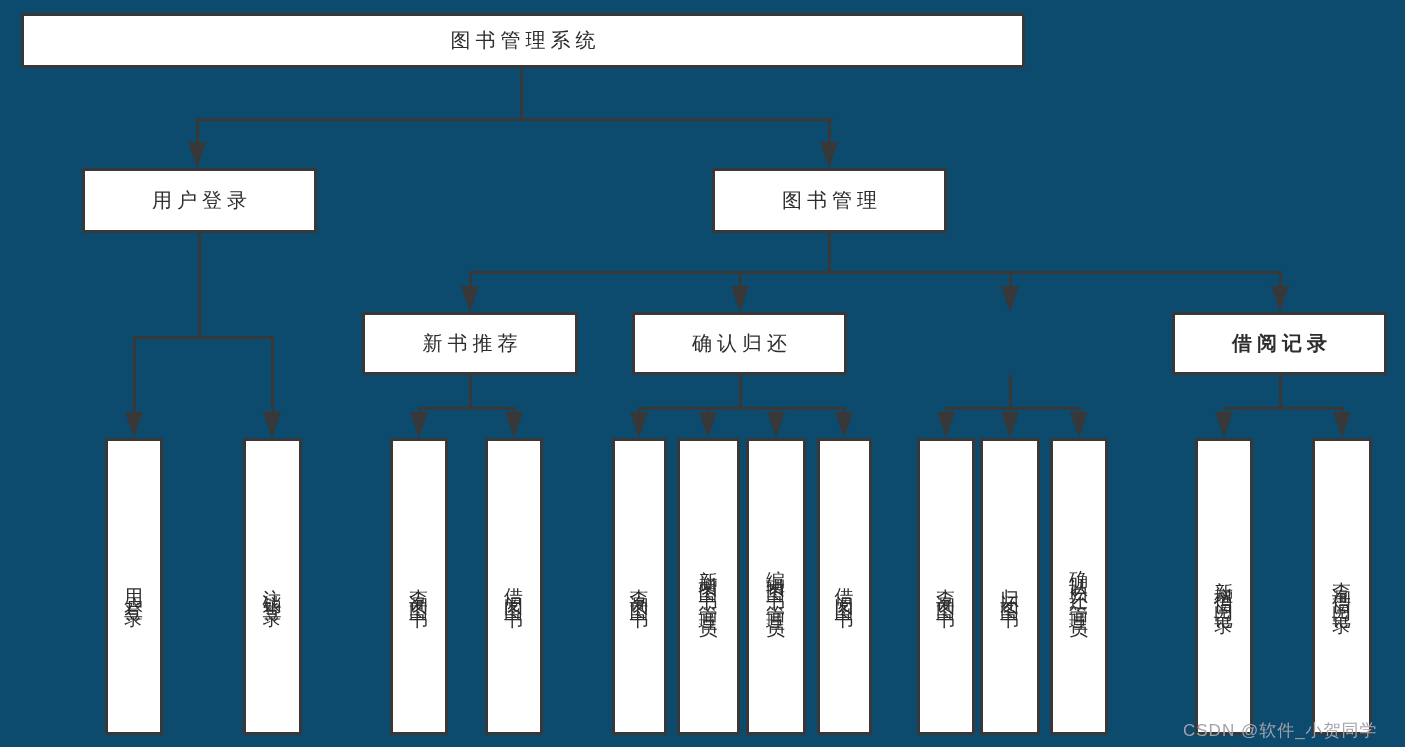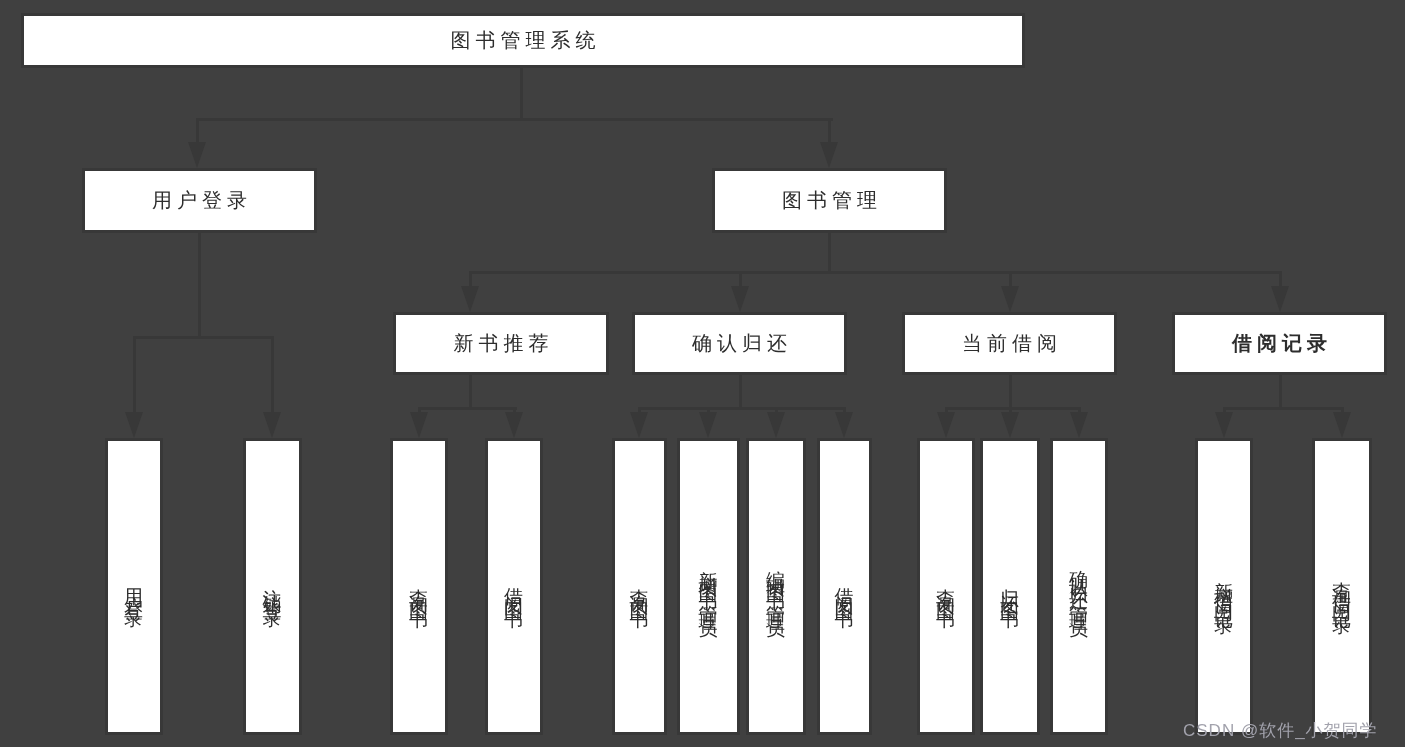--- a/index.html
+++ b/index.html
@@ -1,19 +1,19 @@
 <!DOCTYPE html>
 <html><head>
 <meta charset="utf-8">
 <style>
   html,body{margin:0;padding:0;background:#ffffff;}
   .stage{
     position:relative;
     width:1405px;height:747px;
-    background:#404040;
+    background:#0c4a6e;
     font-family:"Liberation Sans","DejaVu Sans",sans-serif;
     overflow:hidden;
   }
   .box{
     position:absolute;
     background:#ffffff;
     border:3px solid #383838;
     box-sizing:border-box;
     display:flex;
     align-items:center;
@@ -85,23 +85,22 @@
   <div class="ln" style="left:469px;top:271px;width:813px;height:3px;"></div>
   <div class="ln" style="left:469px;top:271px;width:3px;height:18px;"></div>
   <div class="arrow" style="left:461px;top:286px;"></div>
   <div class="ln" style="left:739px;top:271px;width:3px;height:18px;"></div>
   <div class="arrow" style="left:731px;top:286px;"></div>
   <div class="ln" style="left:1009px;top:271px;width:3px;height:18px;"></div>
   <div class="arrow" style="left:1001px;top:286px;"></div>
   <div class="ln" style="left:1279px;top:271px;width:3px;height:18px;"></div>
   <div class="arrow" style="left:1271px;top:286px;"></div>
 
-  <div class="box h" style="left:362px;top:312px;width:216px;height:63px;margin-left:31px;">新书推荐</div>
+  <div class="box h" style="left:362px;top:312px;width:216px;height:63px;">新书推荐</div>
   <div class="box h" style="left:632px;top:312px;width:215px;height:63px;">确认归还</div>
-  <div class="box h" style="left:902px;top:312px;width:215px;height:63px;">当前借阅</div>
   <div class="box h" style="left:1172px;top:312px;width:215px;height:63px;font-weight:bold;">借阅记录</div>
 
   <div class="ln" style="left:469px;top:375px;width:3px;height:35px;"></div>
   <div class="ln" style="left:418px;top:407px;width:99px;height:3px;"></div>
   <div class="ln" style="left:418px;top:407px;width:3px;height:9px;"></div>
   <div class="arrow" style="left:410px;top:412px;"></div>
   <div class="ln" style="left:513px;top:407px;width:3px;height:9px;"></div>
   <div class="arrow" style="left:505px;top:412px;"></div>
 
   <div class="ln" style="left:739px;top:375px;width:3px;height:35px;"></div>

